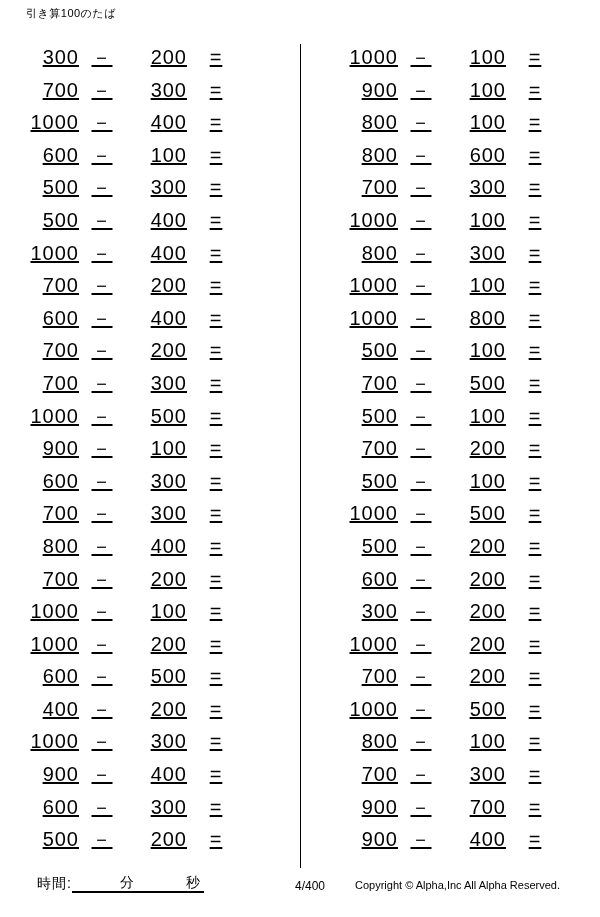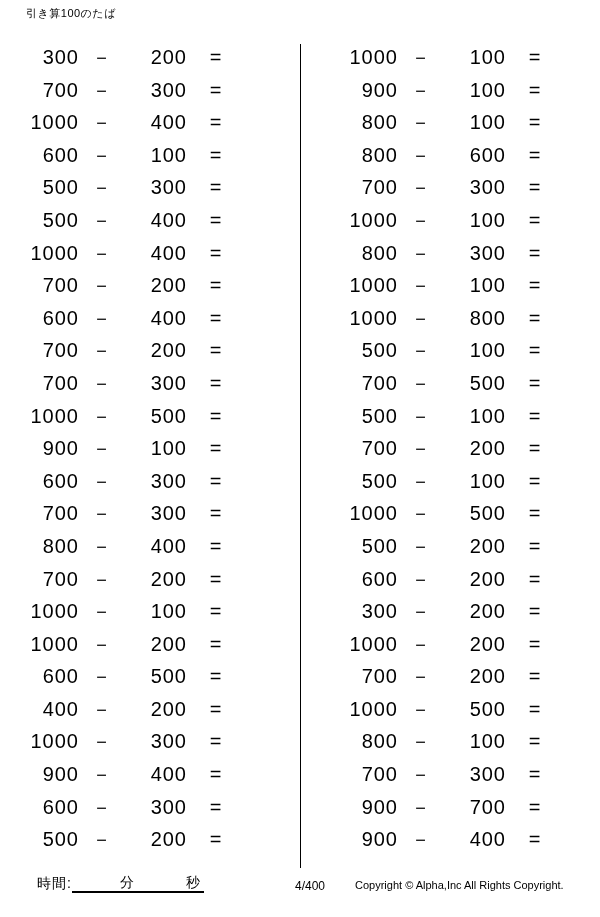--- a/index.html
+++ b/index.html
@@ -69,20 +69,21 @@
     left: 0;
     width: 600px;
     height: 824px;
     display: flex;
   }
   .col {
     position: relative;
     width: 300px;
     height: 100%;
     box-sizing: border-box;
+    text-decoration: underline;
   }
   .col-right {
     border-left: 1px solid #000;
     margin-left: 0;
   }
   .row {
     display: flex;
     align-items: baseline;
     height: 32.6px;
     font-size: 20px;
@@ -528,16 +529,16 @@
 
   <div class="footer">
     <div class="time-block">
       <span class="time-label">時間:</span>
       <span class="time-slot"></span>
       <span class="time-unit">分</span>
       <span class="time-slot"></span>
       <span class="time-unit">秒</span>
     </div>
     <div class="page-num">4/400</div>
-    <div class="copyright">Copyright © Alpha,Inc All Rights Copyright.</div>
+    <div class="copyright">Copyright © Alpha,Inc All Alpha Reserved.</div>
   </div>
 
 </div>
 
 </body></html>

